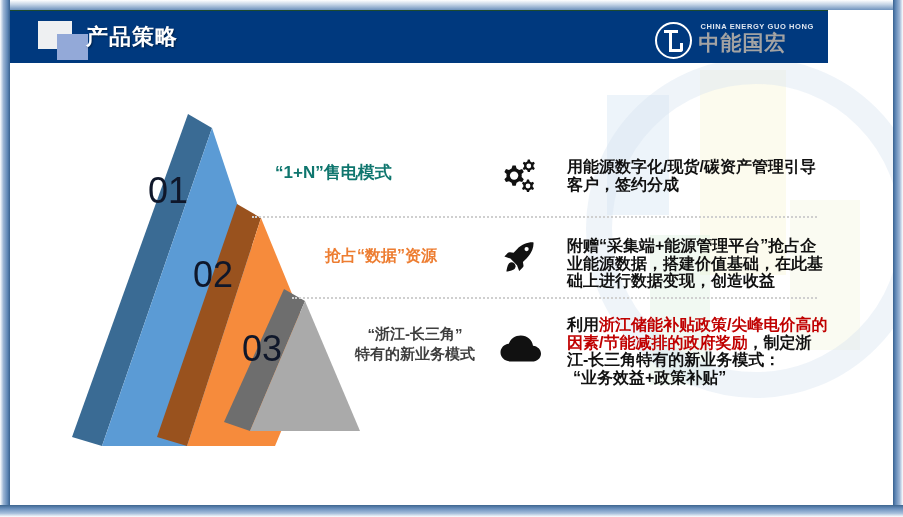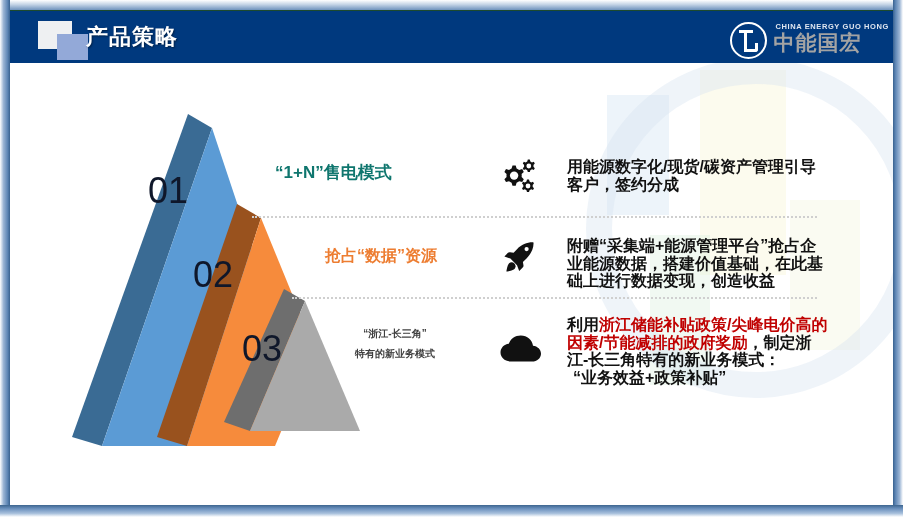--- a/index.html
+++ b/index.html
@@ -17,21 +17,21 @@
     background:linear-gradient(to right,#ffffff 0%,#9ab4d4 35%,#5e86b5 75%,#38618f 100%);}
   .frame-right{right:0;top:0;width:10px;height:517px;
     background:linear-gradient(to left,#ffffff 0%,#9ab4d4 35%,#5e86b5 75%,#38618f 100%);}
   .frame-bottom{left:0;bottom:0;width:903px;height:12px;
     background:linear-gradient(to top,#ffffff 0%,#a8c0dc 30%,#6a90bd 70%,#3d658f 100%);}
   .frame-top{left:0;top:0;width:903px;height:10px;
     background:linear-gradient(to bottom,#ffffff 0%,#c4d4e6 45%,#6f93bd 100%);}
 
   
   #header{
-    position:absolute;left:10px;top:10px;width:893px;height:53px;
+    position:absolute;left:10px;top:10px;width:818px;height:53px;
     background:#00397e;
     border-top:1px solid #1d4a2e;
     box-sizing:border-box;
   }
   #header .sq-white{
     position:absolute;left:28px;top:10px;width:34px;height:28px;background:#eef0f2;
   }
   #header .sq-blue{
     position:absolute;left:47px;top:23px;width:31px;height:26px;background:#93a9d8;
   }
@@ -101,21 +101,21 @@
   }
   #div1{left:252px;top:216px;width:565px;}
   #div2{left:292px;top:297px;width:525px;}
 
   
   .row-title{
     position:absolute;font-weight:bold;white-space:nowrap;text-align:center;
   }
   #t1{left:275px;top:161px;font-size:17px;color:#0f766e;}
   #t2{left:325px;top:246px;font-size:16px;color:#ed7d31;}
-  #t3{left:355px;top:324px;font-size:10px;color:#3f3f3f;line-height:20px;text-align:center;}
+  #t3{left:355px;top:324px;font-size:15px;color:#3f3f3f;line-height:20px;text-align:center;}
   #t3 .l2{display:block;}
 
   .row-icon{position:absolute;color:#111111;}
   #i1{left:497px;top:156px;}
   #i2{left:503px;top:240px;}
   #i3{left:499px;top:333px;}
 
   .row-desc{
     position:absolute;width:262px;font-size:16px;line-height:17.5px;
     font-weight:bold;color:#111111;

